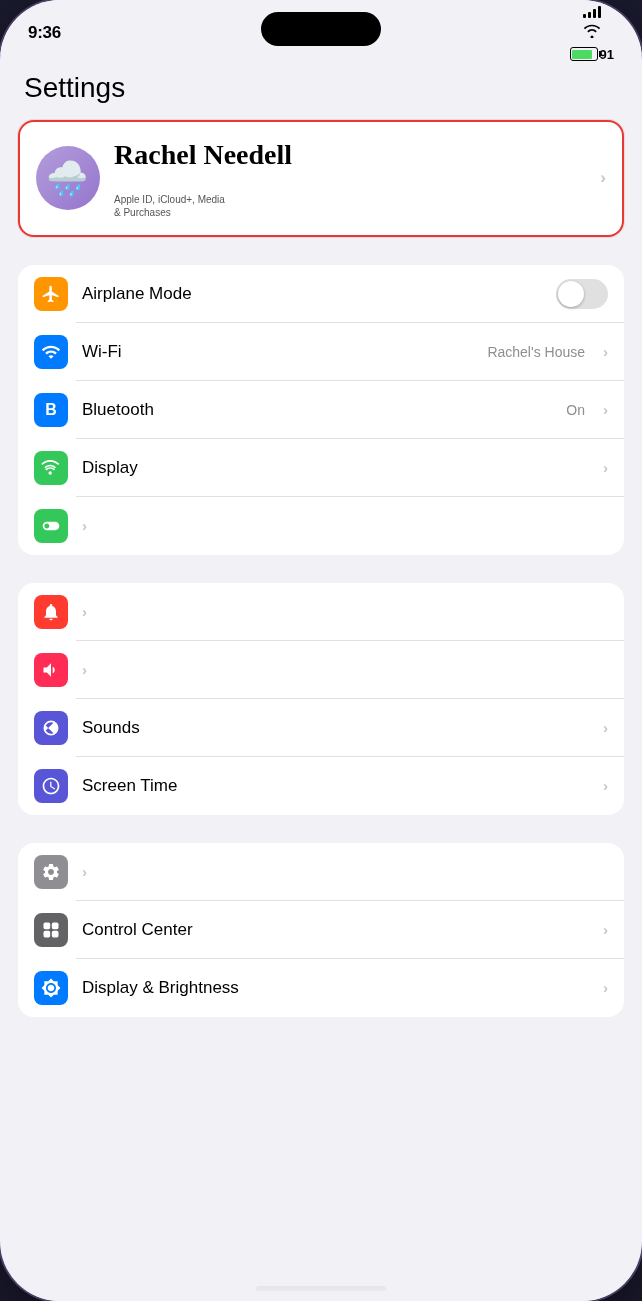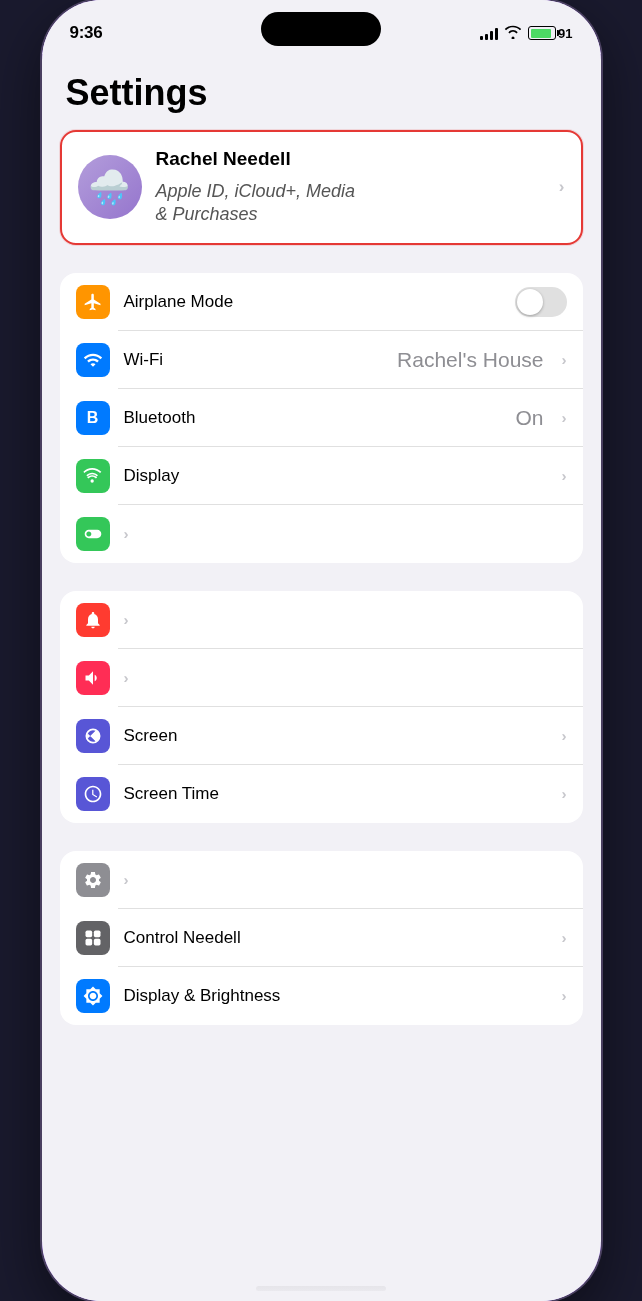--- a/index.html
+++ b/index.html
@@ -7,21 +7,21 @@
     body {
       background: #1a1a2e;
       display: flex;
       justify-content: center;
       align-items: center;
       min-height: 100vh;
       font-family: -apple-system, BlinkMacSystemFont, 'SF Pro Display', 'Helvetica Neue', sans-serif;
     }
 
     .phone-frame {
-      width: 559px;
+      width: 642px;
       height: 1301px;
       background: #6d28d9;
       border-radius: 60px;
       position: relative;
       overflow: hidden;
       box-shadow: 0 0 0 2px #4a4060, 0 20px 60px rgba(0,0,0,0.5);
     }
 
     .phone-screen {
       position: absolute;
@@ -48,20 +48,21 @@
       font-size: 17px;
       font-weight: 600;
       color: #000;
       letter-spacing: -0.3px;
     }
 
     .status-icons {
       display: flex;
       align-items: center;
       gap: 6px;
+      flex-direction: column;
     }
 
     .signal-bars {
       display: flex;
       align-items: flex-end;
       gap: 2px;
       height: 13px;
     }
 
     .signal-bar {
@@ -131,22 +132,22 @@
     }
 
     
     .screen-content {
       padding: 0 0 0 0;
       overflow: hidden;
       height: 100%;
     }
 
     .page-title {
-      font-size: 36px;
-      font-weight: 700;
+      font-size: 28px;
+      font-weight: 400;
       color: #000;
       padding: 10px 24px 16px;
       margin-top: 8px;
     }
 
     
     .apple-id-card {
       margin: 0 18px 28px;
       background: #fff;
       border-radius: 16px;
@@ -171,32 +172,32 @@
       flex-shrink: 0;
       overflow: hidden;
       position: relative;
     }
 
     .apple-id-info {
       flex: 1;
     }
 
     .apple-id-name {
-      font-size: 19px;
+      font-size: 28px;
       font-weight: 600;
       color: #000;
       line-height: 1.2;
+      font-family: Liberation Serif, serif;
     }
 
     .apple-id-sub {
-      font-size: 18px;
+      font-size: 10px;
       color: #555;
-      margin-top: 9px;
+      margin-top: 21px;
       line-height: 1.3;
-      font-style: italic;
     }
 
     .chevron {
       color: #c7c7cc;
       font-size: 17px;
       font-weight: 600;
     }
 
     
     .settings-group {
@@ -252,21 +253,21 @@
     .icon-gray-cc { background: #636366; }
     .icon-blue-display { background: #007aff; }
 
     .settings-label {
       flex: 1;
       font-size: 17px;
       color: #000;
     }
 
     .settings-value {
-      font-size: 21px;
+      font-size: 14px;
       color: #8e8e93;
       margin-right: 4px;
     }
 
     .settings-chevron {
       color: #c7c7cc;
       font-size: 15px;
       font-weight: 600;
     }
 
@@ -439,21 +440,21 @@
           </div>
           <span class="settings-chevron">›</span>
         </div>
 
         <div class="settings-item">
           <div class="settings-icon icon-purple">
             <svg width="20" height="20" viewBox="0 0 24 24" fill="white">
               <path d="M12 3a9 9 0 1 0 0 18A9 9 0 0 0 12 3zm0 2c1.07 0 2.09.23 3.01.64L5.64 15.01A7 7 0 0 1 5 12a7 7 0 0 1 7-7zm0 14a7 7 0 0 1-7-7c0-1.07.23-2.09.64-3.01L15.01 18.36A7 7 0 0 1 12 19z"></path>
             </svg>
           </div>
-          <span class="settings-label">Screen</span>
+          <span class="settings-label">Sounds</span>
           <span class="settings-chevron">›</span>
         </div>
 
         <div class="settings-item">
           <div class="settings-icon icon-purple-screen">
             <svg width="20" height="20" viewBox="0 0 24 24" fill="white">
               <path d="M11.99 2C6.47 2 2 6.48 2 12s4.47 10 9.99 10C17.52 22 22 17.52 22 12S17.52 2 11.99 2zM12 20c-4.42 0-8-3.58-8-8s3.58-8 8-8 8 3.58 8 8-3.58 8-8 8zm.5-13H11v6l5.25 3.15.75-1.23-4.5-2.67V7z"></path>
             </svg>
           </div>
           <span class="settings-label">Screen Time</span>
@@ -474,21 +475,21 @@
 
         <div class="settings-item">
           <div class="settings-icon icon-gray-cc">
             <svg width="20" height="20" viewBox="0 0 24 24" fill="white">
               <rect x="3" y="3" width="8" height="8" rx="2"></rect>
               <rect x="13" y="3" width="8" height="8" rx="2"></rect>
               <rect x="3" y="13" width="8" height="8" rx="2"></rect>
               <rect x="13" y="13" width="8" height="8" rx="2"></rect>
             </svg>
           </div>
-          <span class="settings-label">Control Needell</span>
+          <span class="settings-label">Control Center</span>
           <span class="settings-chevron">›</span>
         </div>
 
         <div class="settings-item">
           <div class="settings-icon icon-blue-display">
             <svg width="20" height="20" viewBox="0 0 24 24" fill="white">
               <path d="M20 8.69V4h-4.69L12 .69 8.69 4H4v4.69L.69 12 4 15.31V20h4.69L12 23.31 15.31 20H20v-4.69L23.31 12 20 8.69zM12 18c-3.31 0-6-2.69-6-6s2.69-6 6-6 6 2.69 6 6-2.69 6-6 6zm0-10c-2.21 0-4 1.79-4 4s1.79 4 4 4 4-1.79 4-4-1.79-4-4-4z"></path>
             </svg>
           </div>
           <span class="settings-label">Display &amp; Brightness</span>

